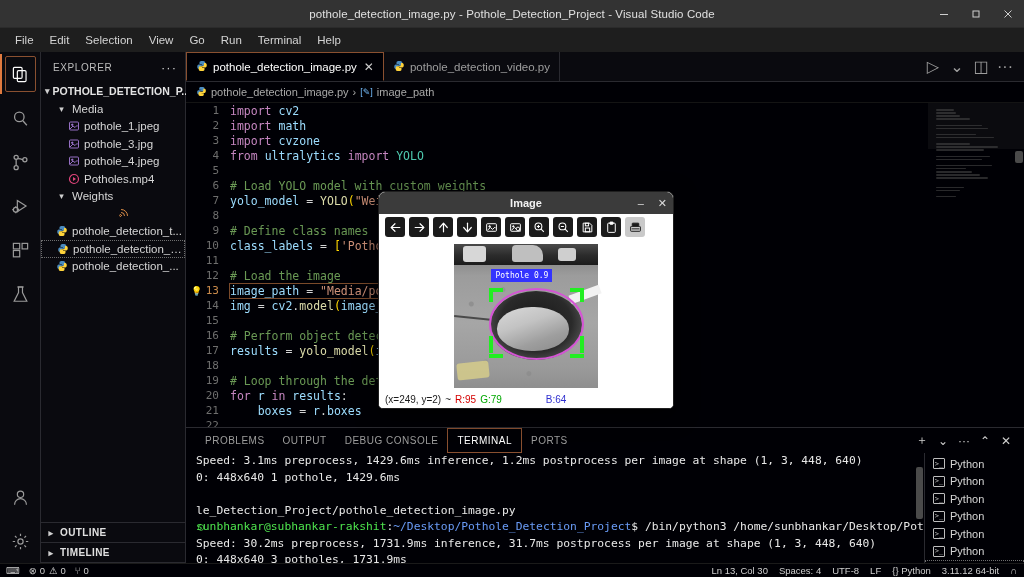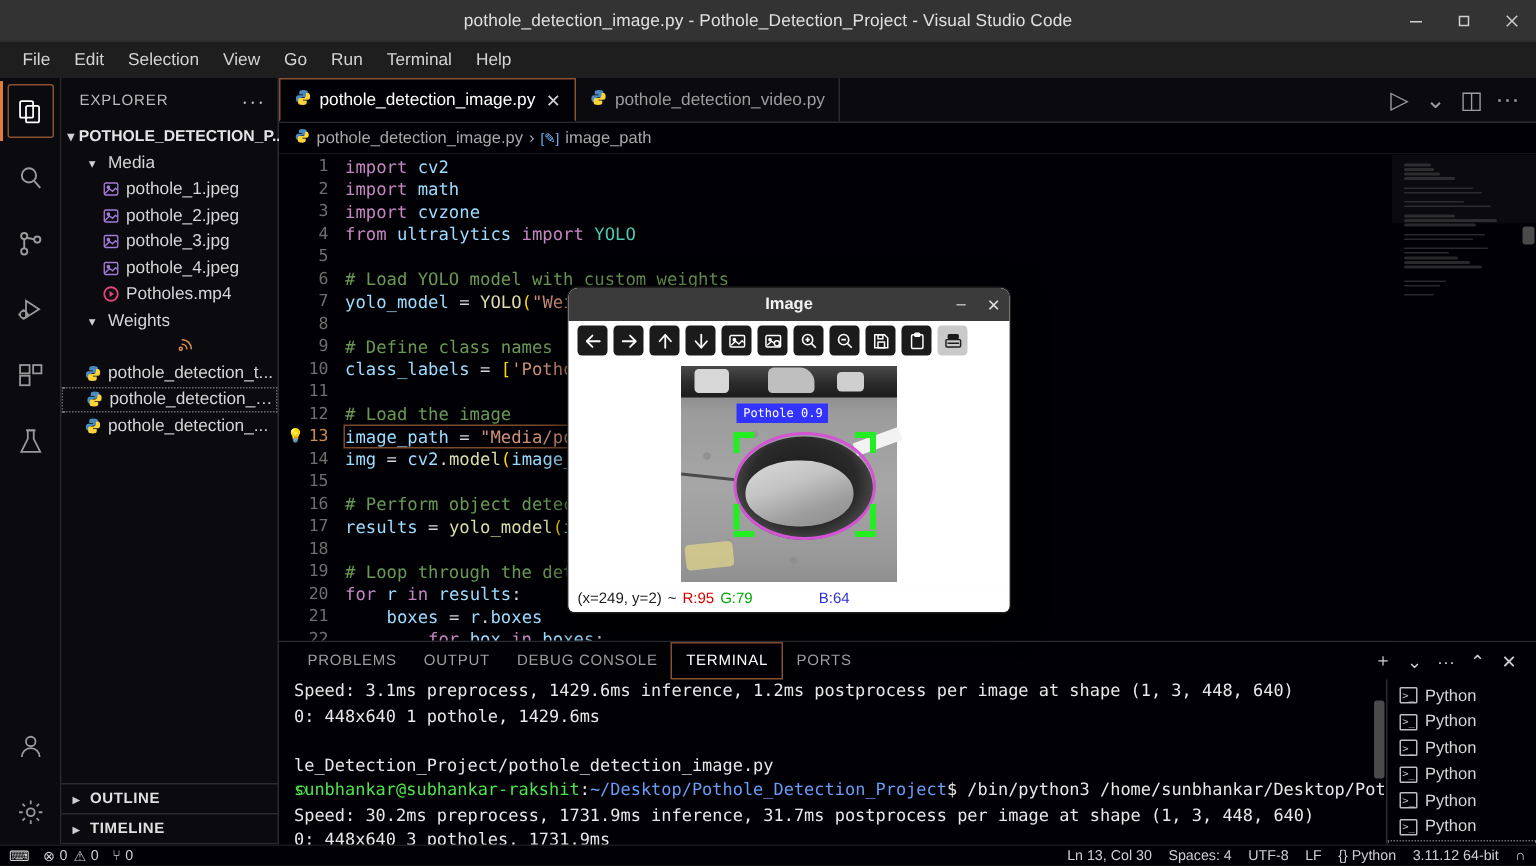--- a/index.html
+++ b/index.html
@@ -346,30 +346,20 @@
           </div>
           <div class="tree-row" style="padding-left: 26px;">
             <span class="ficon">
               <svg width="12" height="12" viewBox="0 0 24 24" fill="none" stroke="#a57bd8" stroke-width="1.8">
                 <rect x="3" y="4" width="18" height="16" rx="2"></rect>
                 <circle cx="8.5" cy="9.5" r="1.5" fill="#a57bd8"></circle>
                 <polyline points="4,18 10,12 14,15 18,11 20,13"></polyline>
               </svg>
             </span>
             <span class="tree-label">pothole_1.jpeg</span>
-          </div>
-          <div class="tree-row" style="padding-left: 26px;">
-            <span class="ficon">
-              <svg width="12" height="12" viewBox="0 0 24 24" fill="none" stroke="#a57bd8" stroke-width="1.8">
-                <rect x="3" y="4" width="18" height="16" rx="2"></rect>
-                <circle cx="8.5" cy="9.5" r="1.5" fill="#a57bd8"></circle>
-                <polyline points="4,18 10,12 14,15 18,11 20,13"></polyline>
-              </svg>
-            </span>
-            <span class="tree-label">pothole_2.jpeg</span>
           </div>
           <div class="tree-row" style="padding-left: 26px;">
             <span class="ficon">
               <svg width="12" height="12" viewBox="0 0 24 24" fill="none" stroke="#a57bd8" stroke-width="1.8">
                 <rect x="3" y="4" width="18" height="16" rx="2"></rect>
                 <circle cx="8.5" cy="9.5" r="1.5" fill="#a57bd8"></circle>
                 <polyline points="4,18 10,12 14,15 18,11 20,13"></polyline>
               </svg>
             </span>
             <span class="tree-label">pothole_3.jpg</span>
@@ -508,21 +498,21 @@
             <div class="code-line"><span class="gutter-num">12</span><span class="code-txt"><span class="cm"># Load the image</span></span></div>
             <div class="code-line cur" style="position: relative;"><span class="gutter-num">13</span><span class="code-txt"><span class="id">image_path </span><span class="op">= </span><span class="st">"Media/pothole_3.jpg"</span></span><span class="bulb">💡</span></div>
             <div class="code-line"><span class="gutter-num">14</span><span class="code-txt"><span class="id">img </span><span class="op">= </span><span class="id">cv2</span><span class="op">.</span><span class="fn">model</span><span class="br">(</span><span class="id">image_path</span><span class="br">)</span></span></div>
             <div class="code-line"><span class="gutter-num">15</span><span class="code-txt">&nbsp;</span></div>
             <div class="code-line"><span class="gutter-num">16</span><span class="code-txt"><span class="cm"># Perform object detection</span></span></div>
             <div class="code-line"><span class="gutter-num">17</span><span class="code-txt"><span class="id">results </span><span class="op">= </span><span class="fn">yolo_model</span><span class="br">(</span><span class="id">img</span><span class="br">)</span></span></div>
             <div class="code-line"><span class="gutter-num">18</span><span class="code-txt">&nbsp;</span></div>
             <div class="code-line"><span class="gutter-num">19</span><span class="code-txt"><span class="cm"># Loop through the detections</span></span></div>
             <div class="code-line"><span class="gutter-num">20</span><span class="code-txt"><span class="k">for</span><span class="id"> r </span><span class="k">in</span><span class="id"> results</span><span class="op">:</span></span></div>
             <div class="code-line"><span class="gutter-num">21</span><span class="code-txt"><span class="id">    boxes </span><span class="op">= </span><span class="id">r</span><span class="op">.</span><span class="id">boxes</span></span></div>
-            <div class="code-line"><span class="gutter-num">22</span><span class="code-txt"><span class="op">        </span><span class="k">for</span><span class="id"> box </span><span class="k">in</span><span class="id"> boxes</span><span class="op">:</span></span></div>
+            <div class="code-line"><span class="gutter-num">22</span></div>
           </div>
         <div class="minimap" id="minimap-host">
           <div class="mm-slider" style="top:0px;height:46px;"></div>
         <div class="mm-line" style="left: 8px; top: 6px; width: 18px; opacity: 0.55;"></div>
             <div class="mm-line" style="left: 8px; top: 9.1px; width: 20px; opacity: 0.55;"></div>
             <div class="mm-line" style="left: 8px; top: 12.2px; width: 24px; opacity: 0.55;"></div>
             <div class="mm-line" style="left: 8px; top: 15.3px; width: 34px; opacity: 0.55;"></div>
             <div class="mm-line" style="left: 8px; top: 21.5px; width: 46px; opacity: 0.55;"></div>
             <div class="mm-line" style="left: 8px; top: 24.6px; width: 52px; opacity: 0.55;"></div>
             <div class="mm-line" style="left: 8px; top: 30.8px; width: 40px; opacity: 0.55;"></div>

